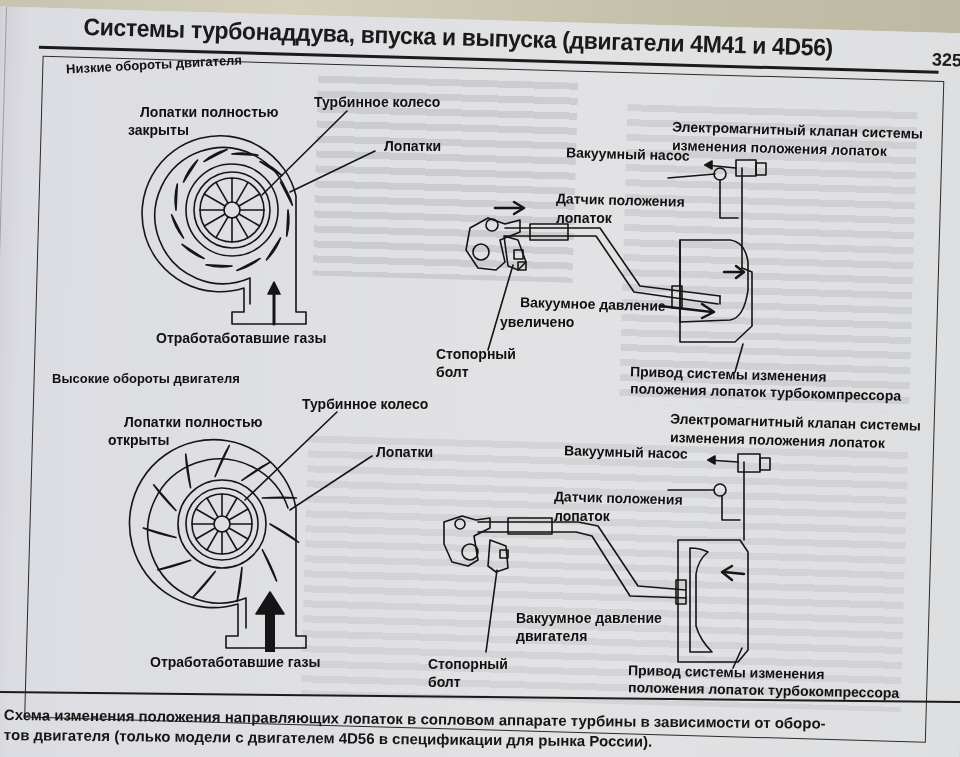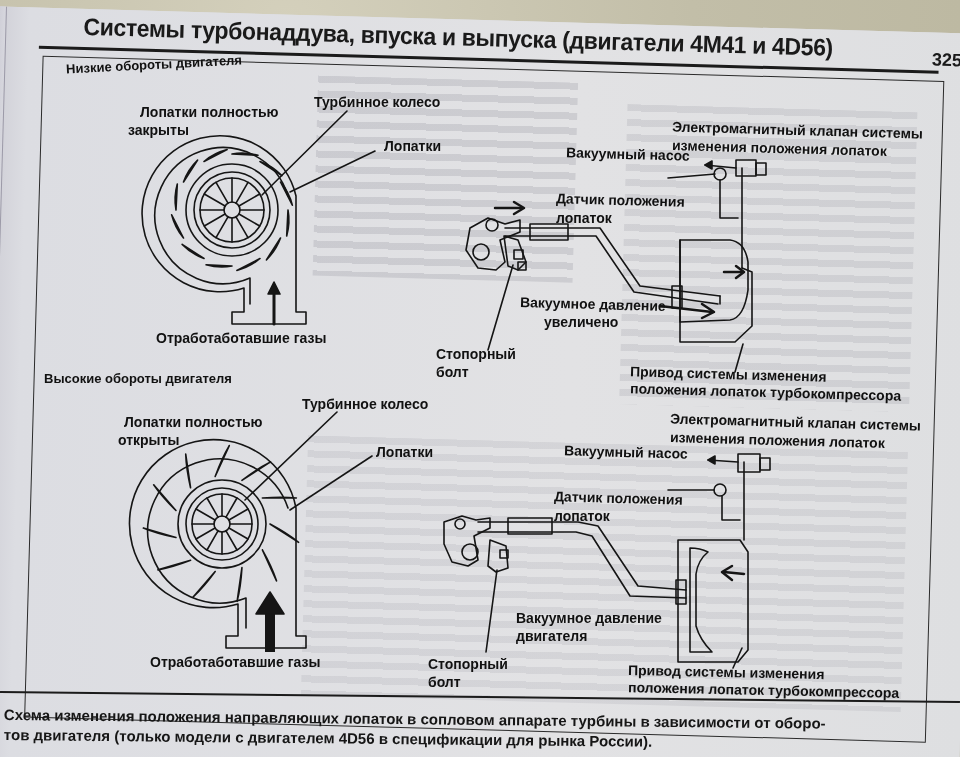--- a/index.html
+++ b/index.html
@@ -246,29 +246,29 @@
 <div class="lbl" style="left:314px;top:94px;">Турбинное колесо</div>
 <div class="lbl" style="left:384px;top:138px;">Лопатки</div>
 <div class="lbl" style="left:156px;top:330px;">Отработаботавшие газы</div>
 
 <div class="lbl" style="left:672px;top:122px;transform:rotate(1.6deg);">Электромагнитный клапан системы</div>
 <div class="lbl" style="left:672px;top:140px;transform:rotate(1.6deg);">изменения положения лопаток</div>
 <div class="lbl" style="left:566px;top:146px;transform:rotate(1.6deg);">Вакуумный насос</div>
 <div class="lbl" style="left:556px;top:192px;transform:rotate(1.6deg);">Датчик положения</div>
 <div class="lbl" style="left:556px;top:210px;">лопаток</div>
 <div class="lbl" style="left:520px;top:296px;transform:rotate(1.6deg);">Вакуумное давление</div>
-<div class="lbl" style="left:544px;top:314px;">увеличено</div>
+<div class="lbl" style="left:500px;top:314px;">увеличено</div>
 <div class="lbl" style="left:436px;top:346px;">Стопорный</div>
 <div class="lbl" style="left:436px;top:364px;">болт</div>
 <div class="lbl" style="left:630px;top:366px;transform:rotate(1.6deg);">Привод системы изменения</div>
 <div class="lbl" style="left:630px;top:384px;transform:rotate(1.6deg);">положения лопаток турбокомпрессора</div>
 
-<div class="lbl sec" style="left:44px;top:370px;">Высокие обороты двигателя</div>
+<div class="lbl sec" style="left:52px;top:370px;">Высокие обороты двигателя</div>
 <div class="lbl" style="left:124px;top:414px;">Лопатки полностью</div>
-<div class="lbl" style="left:118px;top:432px;">открыты</div>
+<div class="lbl" style="left:108px;top:432px;">открыты</div>
 <div class="lbl" style="left:302px;top:396px;">Турбинное колесо</div>
 <div class="lbl" style="left:376px;top:444px;">Лопатки</div>
 <div class="lbl" style="left:150px;top:654px;">Отработаботавшие газы</div>
 
 <div class="lbl" style="left:670px;top:414px;transform:rotate(1.6deg);">Электромагнитный клапан системы</div>
 <div class="lbl" style="left:670px;top:432px;transform:rotate(1.6deg);">изменения положения лопаток</div>
 <div class="lbl" style="left:564px;top:444px;transform:rotate(1.6deg);">Вакуумный насос</div>
 <div class="lbl" style="left:554px;top:490px;transform:rotate(1.6deg);">Датчик положения</div>
 <div class="lbl" style="left:554px;top:508px;">лопаток</div>
 <div class="lbl" style="left:516px;top:610px;">Вакуумное давление</div>

